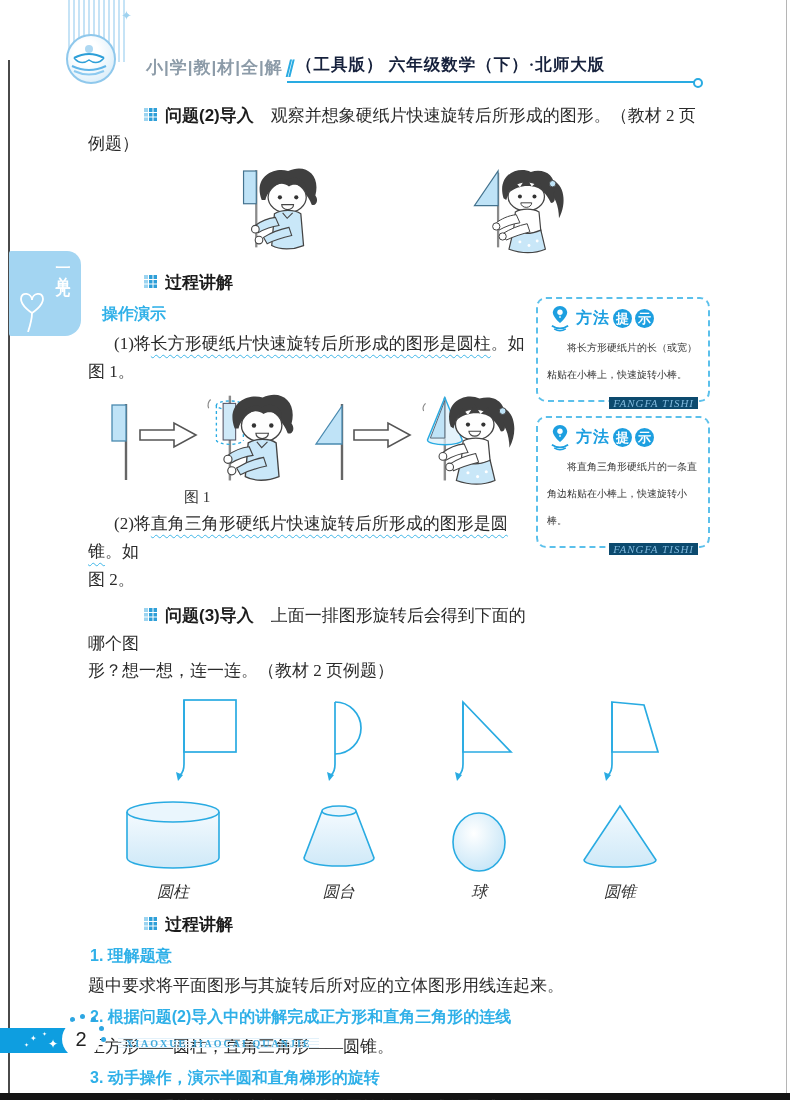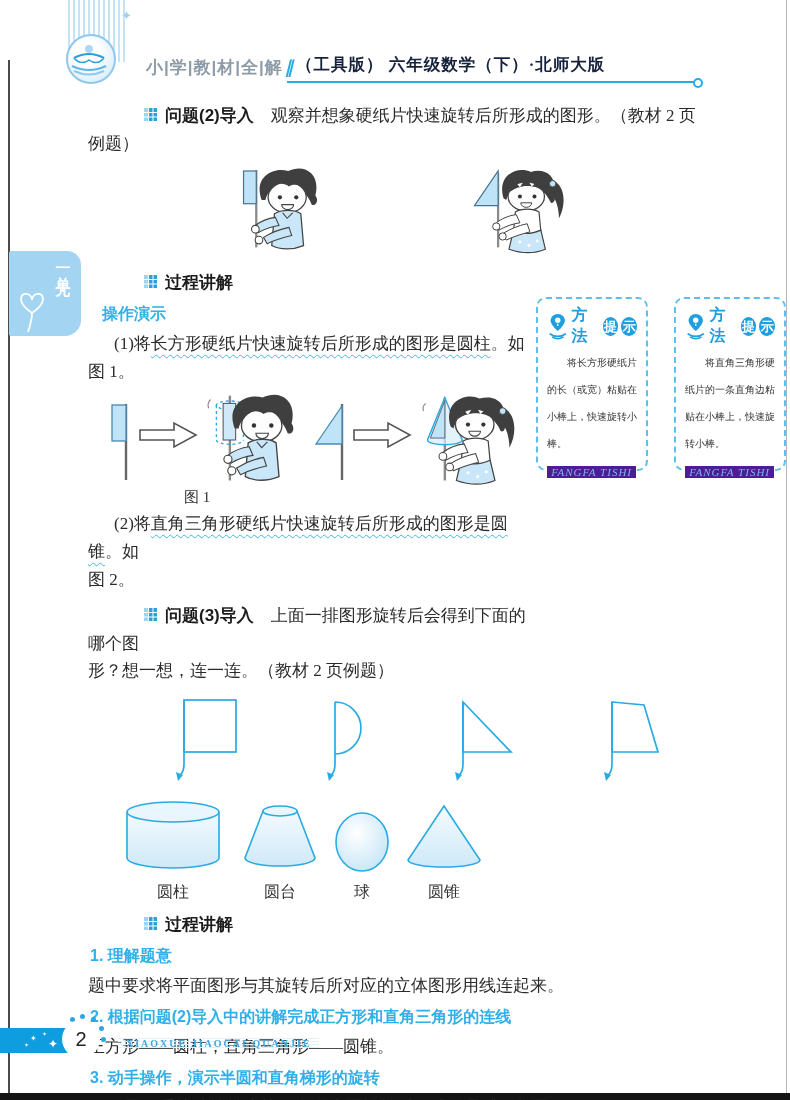--- a/index.html
+++ b/index.html
@@ -45,45 +45,45 @@
   .body-p{margin:3px 0;font-size:17px;line-height:28px;}
   .indent15{text-indent:26px;}
   .indent10{text-indent:17px;}
   .wavy{text-decoration:underline;text-decoration-style:wavy;text-decoration-color:#3FB6E8;
      text-decoration-thickness:1px;text-underline-offset:5px;}
 
   .intro-kids{display:flex;justify-content:center;gap:140px;margin:2px 0 0 0;}
 
   .two-col{display:flex;align-items:flex-start;}
   .main-col{flex:1;min-width:0;}
-  .tips-col{width:174px;flex:none;margin-top:36px;display:flex;flex-direction:row;gap:26px;align-items:center;}
+  .tips-col{width:174px;flex:none;margin-top:36px;display:flex;flex-direction:column;gap:14px;align-items:center;}
 
   
   .tip-box{position:relative;border:2px dashed #5bc0eb;border-radius:10px;padding:6px 9px 12px 9px;background:#fff;}
   .tip-head{display:flex;align-items:center;gap:3px;margin-bottom:2px;}
   .tip-method{font-family:"Liberation Sans",sans-serif;font-weight:bold;font-size:16px;color:#1d9fe0;letter-spacing:1px;}
   .tip-circle{display:inline-block;width:19px;height:19px;border-radius:50%;background:#1d9fe0;color:#fff;
      font-family:"Liberation Sans",sans-serif;font-size:13px;font-weight:bold;text-align:center;line-height:19px;}
   .tip-body{font-size:10px;line-height:27px;color:#333;text-indent:2em;margin:0;}
-  .tip-foot{position:absolute;right:10px;bottom:-9px;background:#4c1d95;padding:0 4px;color:#7fb8dc;
+  .tip-foot{position:absolute;right:10px;bottom:-9px;background:#0c4a6e;padding:0 4px;color:#7fb8dc;
      font-style:italic;font-size:11px;letter-spacing:1px;font-family:"Liberation Serif",serif;}
 
   
   .fig-row{display:flex;margin:4px 0 2px 0;}
   .fig-row.narrow{justify-content:flex-start;padding-right:6px;}
   figure{margin:0;}
   .fig-imgs{display:flex;align-items:flex-start;}
   figcaption{text-align:center;font-size:15px;color:#333;margin-top:-2px;}
   .arrow-svg{margin-top:28px;}
   .item-svg{margin-top:12px;}
 
   
   .shapes2d{display:flex;justify-content:space-between;padding:6px 46px 0 86px;margin-top:2px;}
   
-  .shapes3d{display:flex;align-items:flex-end;padding:10px 40px 0 28px;}
+  .shapes3d{display:flex;justify-content:space-between;align-items:flex-end;padding:10px 40px 0 28px;font-style:italic;}
   .shape3d{display:flex;flex-direction:column;align-items:center;}
   .shape3d .lbl{font-size:16px;color:#333;margin-top:8px;}
 
   
   footer{position:absolute;left:0;top:1022px;width:100%;height:46px;}
   .foot-bar{position:absolute;left:0;top:6px;width:78px;height:25px;background:#0e9ee0;}
   .foot-bar .st{position:absolute;color:#fff;font-family:"DejaVu Sans",sans-serif;}
   .foot-circle{position:absolute;left:62px;top:-2px;width:38px;height:38px;border-radius:50%;background:#fff;
      text-align:center;line-height:38px;font-size:20px;color:#222;font-family:"Liberation Sans",sans-serif;}
   .foot-dot{position:absolute;width:5px;height:5px;border-radius:50%;background:#2da6e2;}

